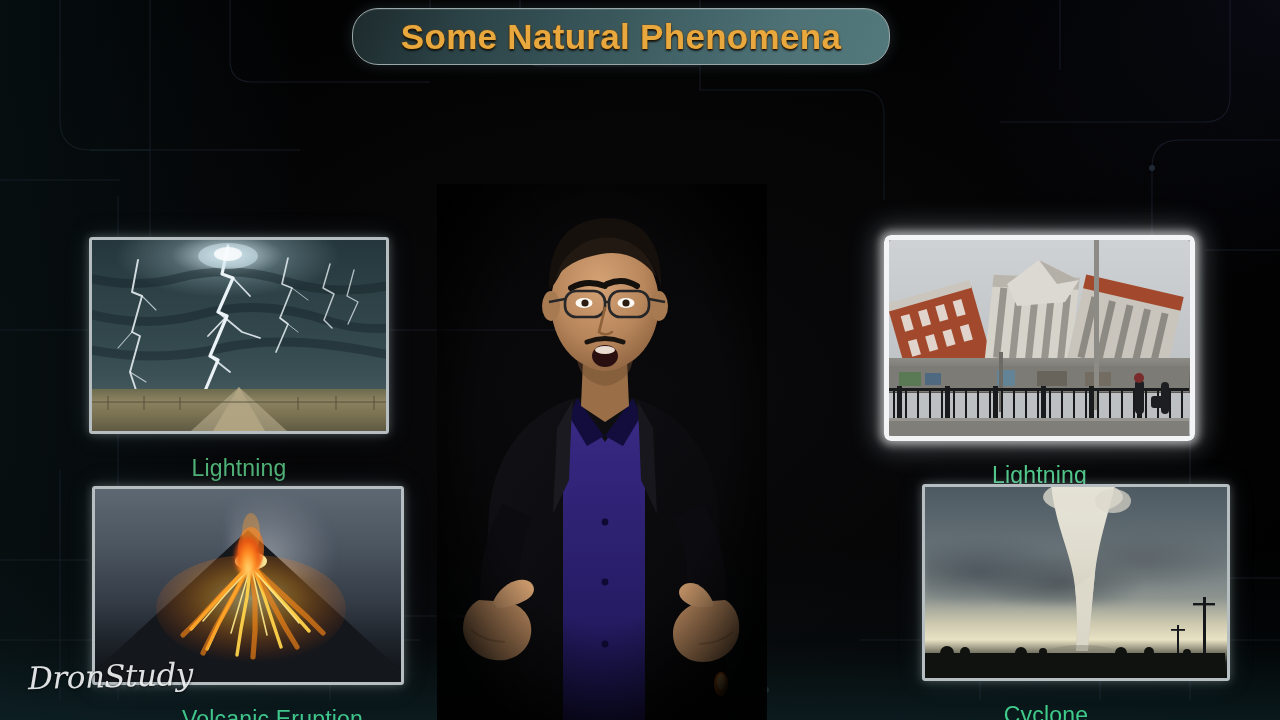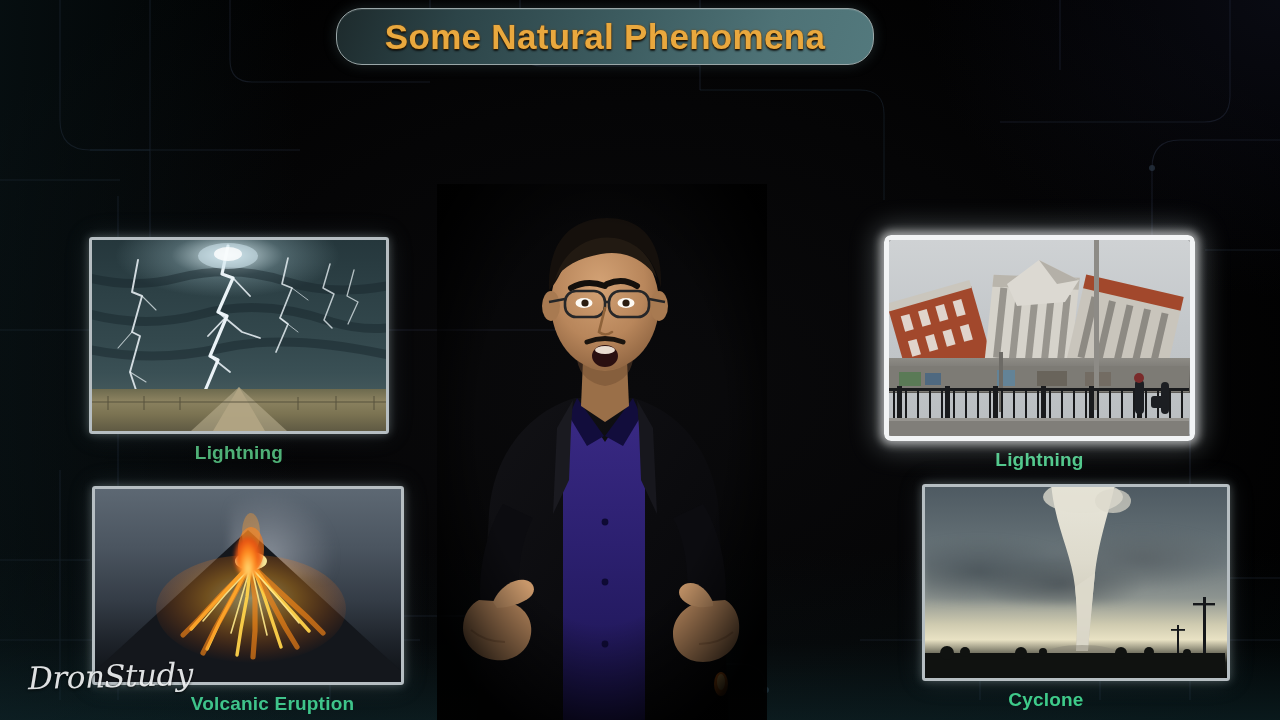--- a/index.html
+++ b/index.html
@@ -32,21 +32,21 @@
     pointer-events:none;
   }
   .wash-topright{
     position:absolute;right:0;top:0;width:360px;height:300px;
     background:radial-gradient(ellipse at 100% 0%, rgba(30,34,60,.30) 0%, rgba(0,0,0,0) 70%);
     pointer-events:none;
   }
 
   
   #title-bar{
-    position:absolute;left:336px;top:8px;width:536px;height:55px;
+    position:absolute;left:352px;top:8px;width:536px;height:55px;
     border-radius:26px;
     background:linear-gradient(110deg,#1d2a2c 0%,#2c4448 22%,#3e5e62 55%,#4e7276 80%,#53797d 100%);
     border:1.6px solid #9aa7a8;
     box-shadow:0 0 14px rgba(120,160,165,.22), inset 0 1px 0 rgba(255,255,255,.10);
     display:flex;align-items:center;justify-content:center;
   }
   #title-text{
     font-size:35px;font-weight:bold;letter-spacing:.3px;
     color:#e9a83e;
     text-shadow:0 2px 2px rgba(0,0,0,.75), 0 0 2px rgba(120,70,10,.9), 0 1px 0 #7a4e12;
@@ -64,25 +64,24 @@
     box-shadow:0 0 10px rgba(190,205,210,.35), 0 0 26px rgba(120,150,160,.18);
     border-radius:3px;
   }
   .frame.glow{
     border:5px solid #f2f4f5;
     border-radius:7px;
     box-shadow:0 0 9px 4px rgba(255,255,255,.55), 0 0 26px 9px rgba(210,225,230,.28);
   }
   .caption{
     text-align:center;width:100%;
-    font-size:19px;
-    margin-top:8px;
+    font-size:23px;
+    margin-top:21px;
     letter-spacing:.2px;
     white-space:nowrap;
-    font-weight:bold;
   }
 
   
   #card-lightning{left:89px;top:237px;width:300px;}
   #card-lightning .frame{width:300px;height:197px;}
   #card-volcano{left:92px;top:486px;width:361px;}
   #card-volcano .frame{width:312px;height:199px;}
   #card-earthquake{left:884px;top:235px;width:311px;}
   #card-earthquake .frame{width:311px;height:206px;}
   #card-cyclone{left:884px;top:484px;width:248px;padding-left:38px;}

